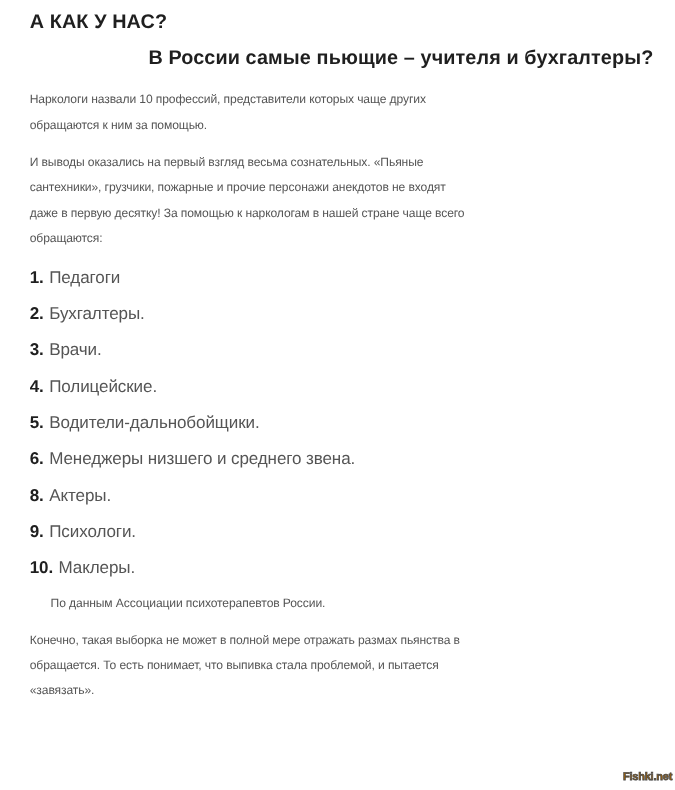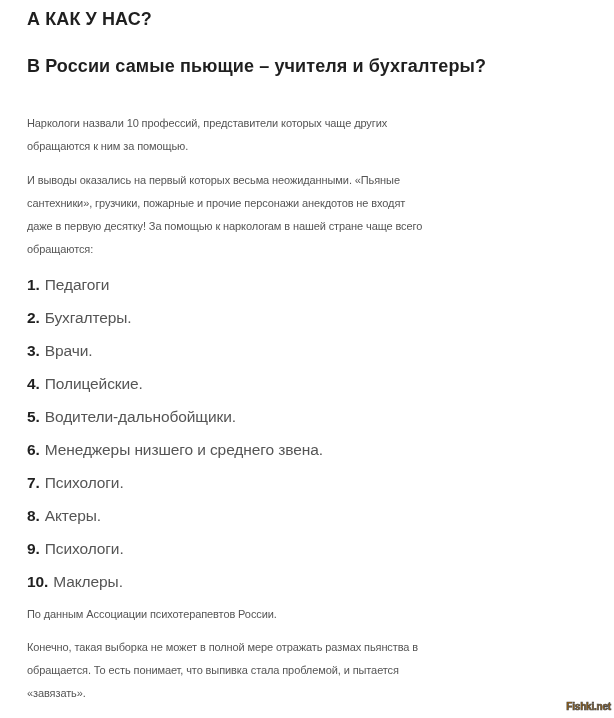--- a/index.html
+++ b/index.html
@@ -14,34 +14,34 @@
   .article { padding: 10px 20px 0 27px; }
 
   .heading, .subheading {
     margin: 0;
     font-size: 18px;
     line-height: 19px;
     font-weight: bold;
     color: #1f1f1f;
     letter-spacing: 0.1px;
   }
-  .heading    { margin-bottom: 28px; }
-  .subheading { margin-bottom: 36px; }
+  .heading    { margin-bottom: 14px; }
+  .subheading { margin-bottom: 18px; text-align: right; }
 
   .para {
     margin: 0;
     color: #555555;
     font-size: 11px;
     line-height: 23px;
     letter-spacing: -0.1px;
   }
   .para .line { white-space: nowrap; }
   .para-intro  { margin-bottom: 11px; }
   .para-lead   { margin-bottom: 12px; }
-  .para-source { margin-bottom: 10px; }
+  .para-source { margin-bottom: 10px; margin-left: 19px; }
   .para-outro  { margin-bottom: 0; }
 
   .prof-list { margin: 0; padding: 0; list-style: none; }
   .prof-list li {
     font-size: 15.5px;
     line-height: 23px;
     margin-bottom: 10px;
     color: #555555;
     letter-spacing: -0.1px;
     white-space: nowrap;
@@ -72,21 +72,21 @@
   <h1 class="heading">А КАК У НАС?</h1>
 
   <h2 class="subheading">В России самые пьющие – учителя и бухгалтеры?</h2>
 
   <div class="para para-intro">
     <div class="line">Наркологи назвали 10 профессий, представители которых чаще других</div>
     <div class="line">обращаются к ним за помощью.</div>
   </div>
 
   <div class="para para-lead">
-    <div class="line">И выводы оказались на первый которых весьма неожиданными. «Пьяные</div>
+    <div class="line">И выводы оказались на первый взгляд весьма сознательных. «Пьяные</div>
     <div class="line">сантехники», грузчики, пожарные и прочие персонажи анекдотов не входят</div>
     <div class="line">даже в первую десятку! За помощью к наркологам в нашей стране чаще всего</div>
     <div class="line">обращаются:</div>
   </div>
 
   <ol class="prof-list">
     <li>
       <span class="num">1.</span><span>Педагоги</span>
     </li>
     <li>
@@ -96,23 +96,20 @@
       <span class="num">3.</span><span>Врачи.</span>
     </li>
     <li>
       <span class="num">4.</span><span>Полицейские.</span>
     </li>
     <li>
       <span class="num">5.</span><span>Водители-дальнобойщики.</span>
     </li>
     <li>
       <span class="num">6.</span><span>Менеджеры низшего и среднего звена.</span>
-    </li>
-    <li>
-      <span class="num">7.</span><span>Психологи.</span>
     </li>
     <li>
       <span class="num">8.</span><span>Актеры.</span>
     </li>
     <li>
       <span class="num">9.</span><span>Психологи.</span>
     </li>
     <li>
       <span class="num">10.</span><span>Маклеры.</span>
     </li>

